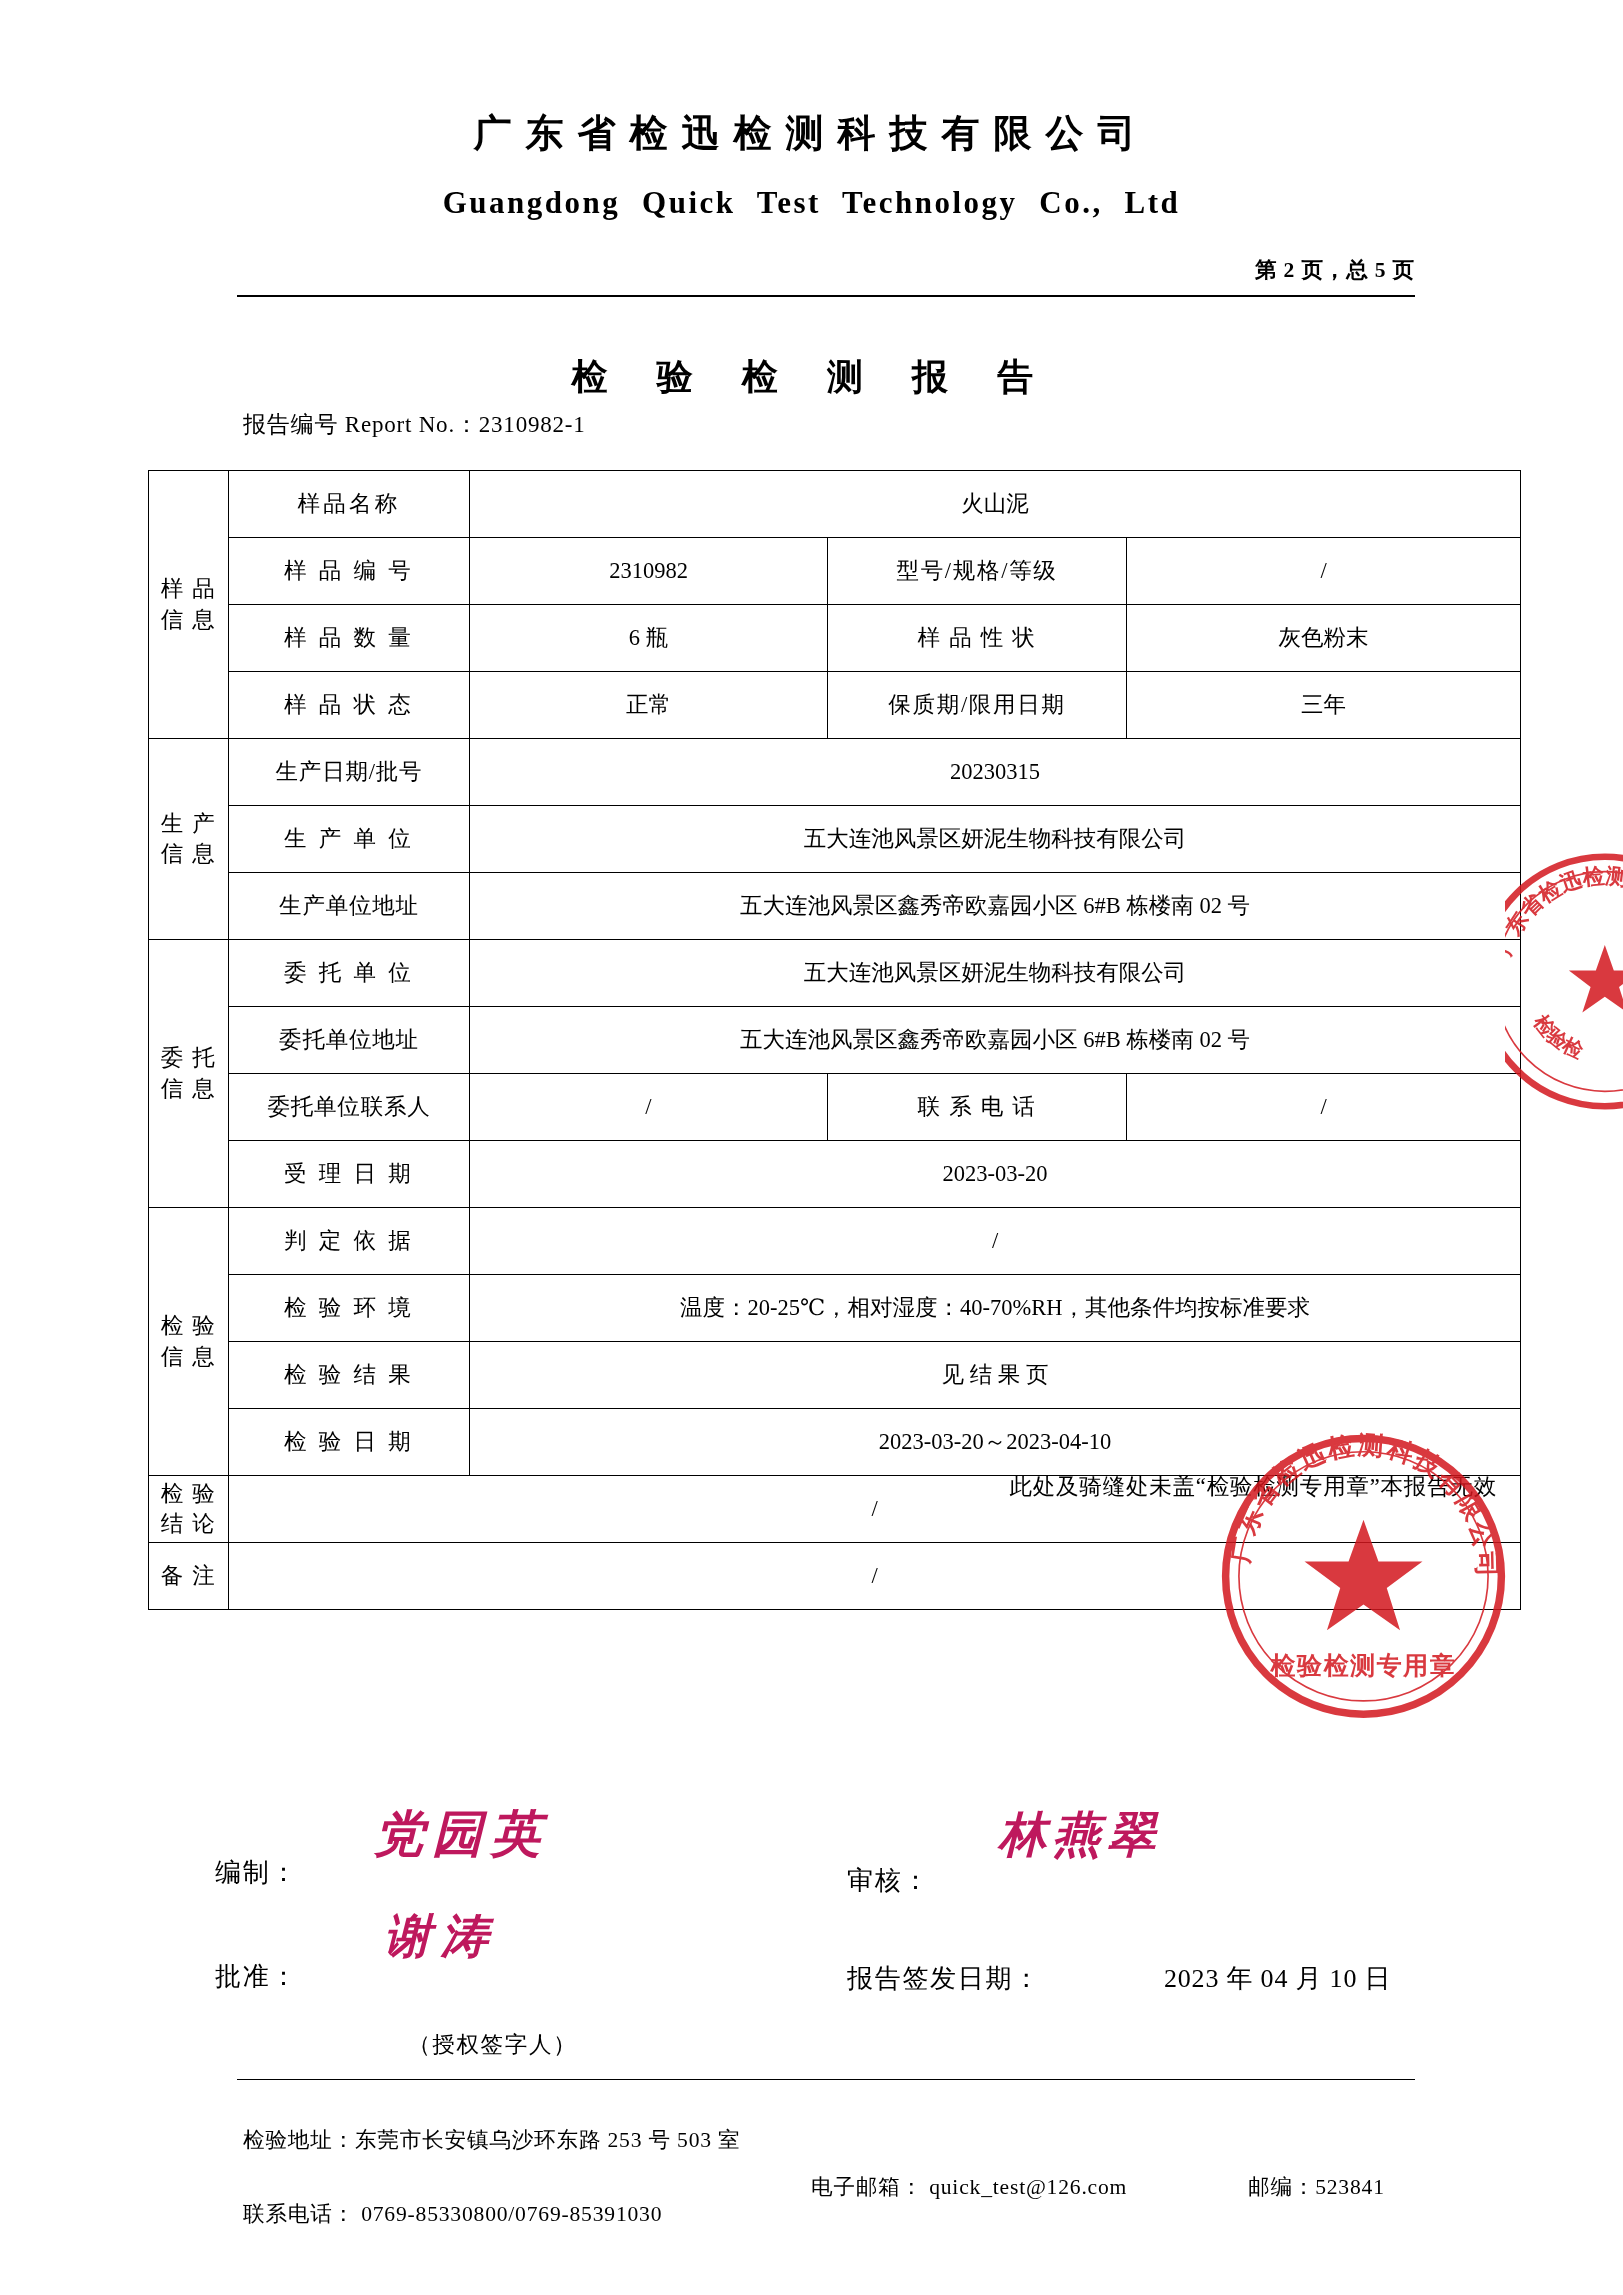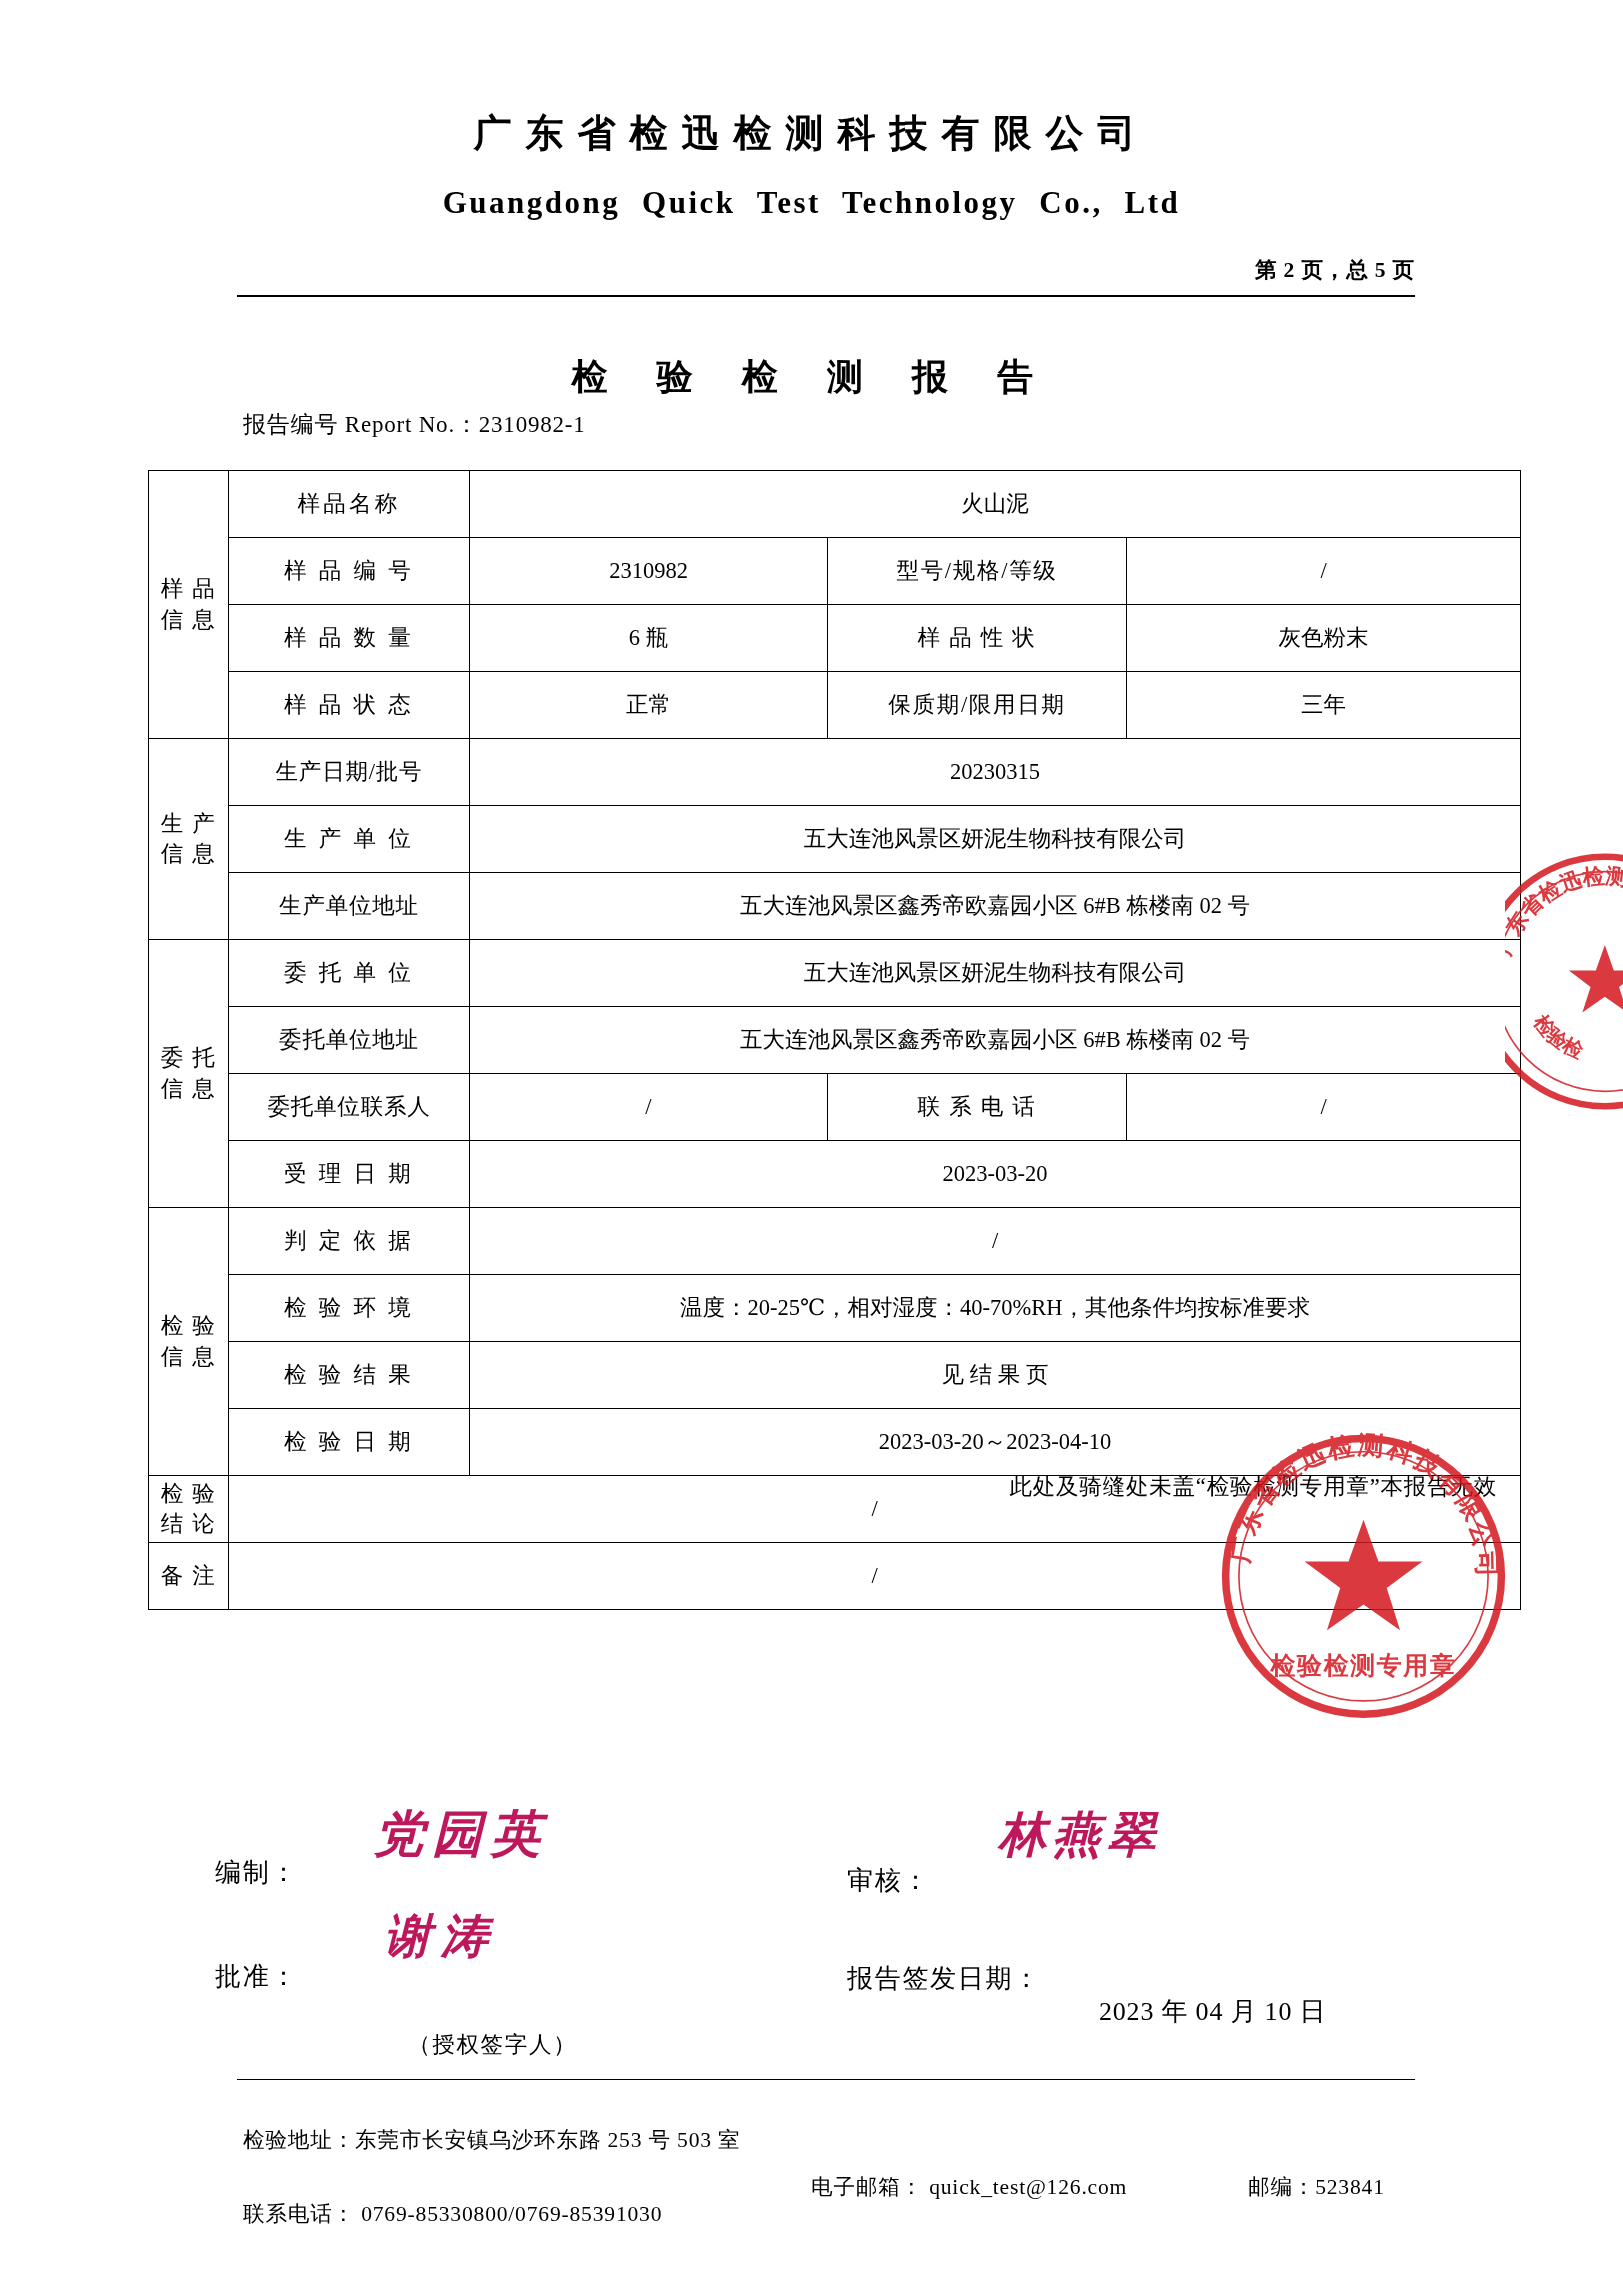--- a/index.html
+++ b/index.html
@@ -342,21 +342,21 @@
   <div class="sig-label" style="left:215px; top:1855px;">编制：</div>
   <div class="sig-script" style="left:374px; top:1801px; font-size:50px; letter-spacing:8.3px;">党园英</div>
 
   <div class="sig-label" style="left:847px; top:1863px;">审核：</div>
   <div class="sig-script" style="left:998px; top:1803px; font-size:48px; letter-spacing:6.7px;">林燕翠</div>
 
   <div class="sig-label" style="left:215px; top:1959px;">批准：</div>
   <div class="sig-script" style="left:384px; top:1905px; font-size:47px; letter-spacing:10px;">谢涛</div>
 
   <div class="sig-label" style="left:847px; top:1961px;">报告签发日期：</div>
-  <div class="sig-label" style="left:1099px; top:1961px; letter-spacing:0.8px;margin-top:33px;">2023 年 04 月 10 日</div>
+  <div class="sig-label" style="left:1164px; top:1961px; letter-spacing:0.8px;">2023 年 04 月 10 日</div>
 
   <div class="authorized" style="left:408px; top:2029px;">（授权签字人）</div>
 
   <div class="footer-rule"></div>
   <div class="footer-line" style="left:243px; top:2125px;">检验地址：东莞市长安镇乌沙环东路 253 号 503 室</div>
   <div class="footer-line" style="left:243px; top:2171px;margin-top:28px;">联系电话： 0769-85330800/0769-85391030</div>
   <div class="footer-line" style="left:811px; top:2172px;">电子邮箱： quick_test@126.com</div>
   <div class="footer-line" style="left:1248px; top:2172px;">邮编：523841</div>
 
 </div>

